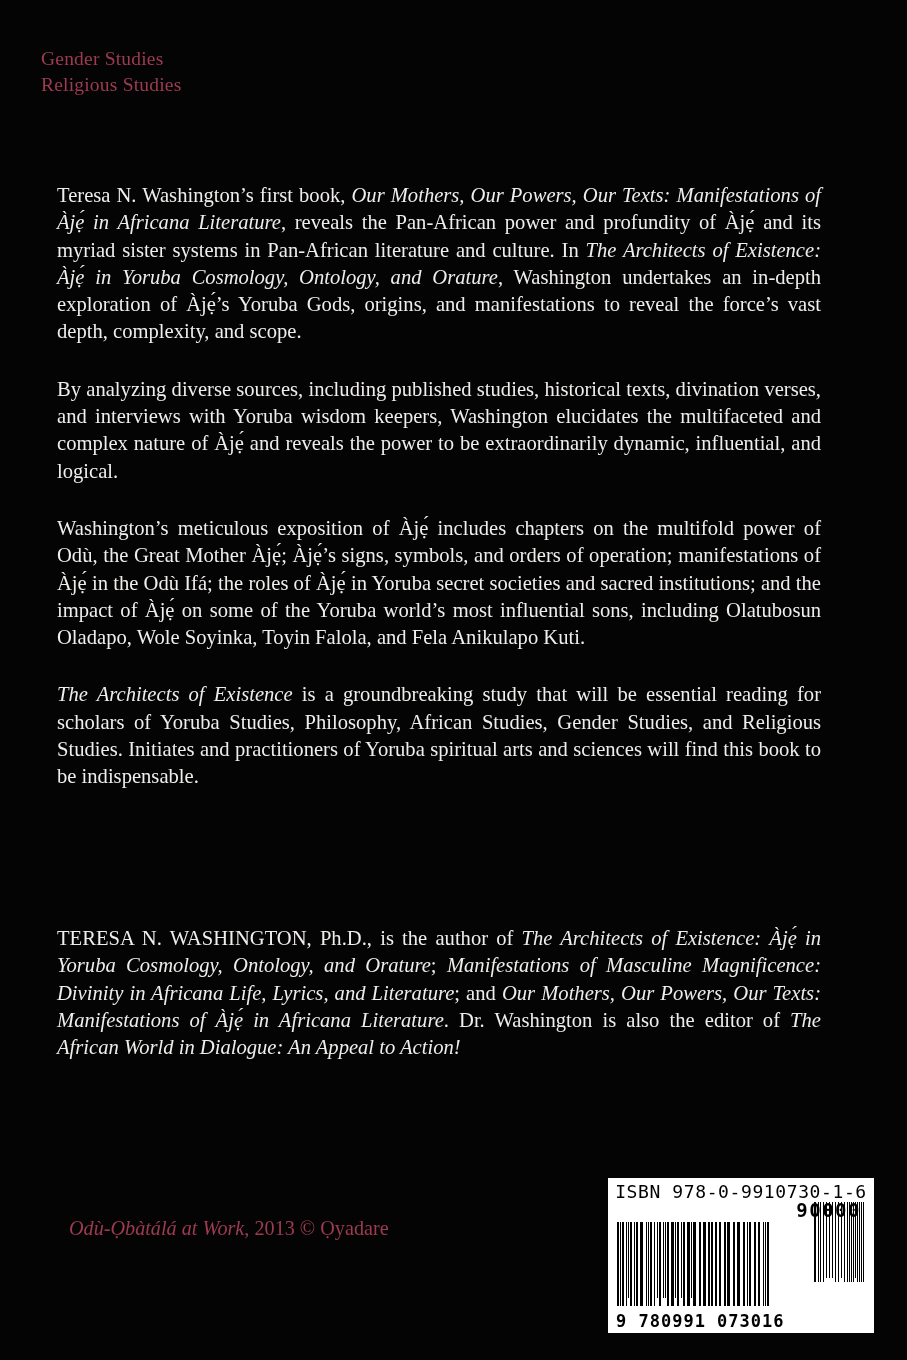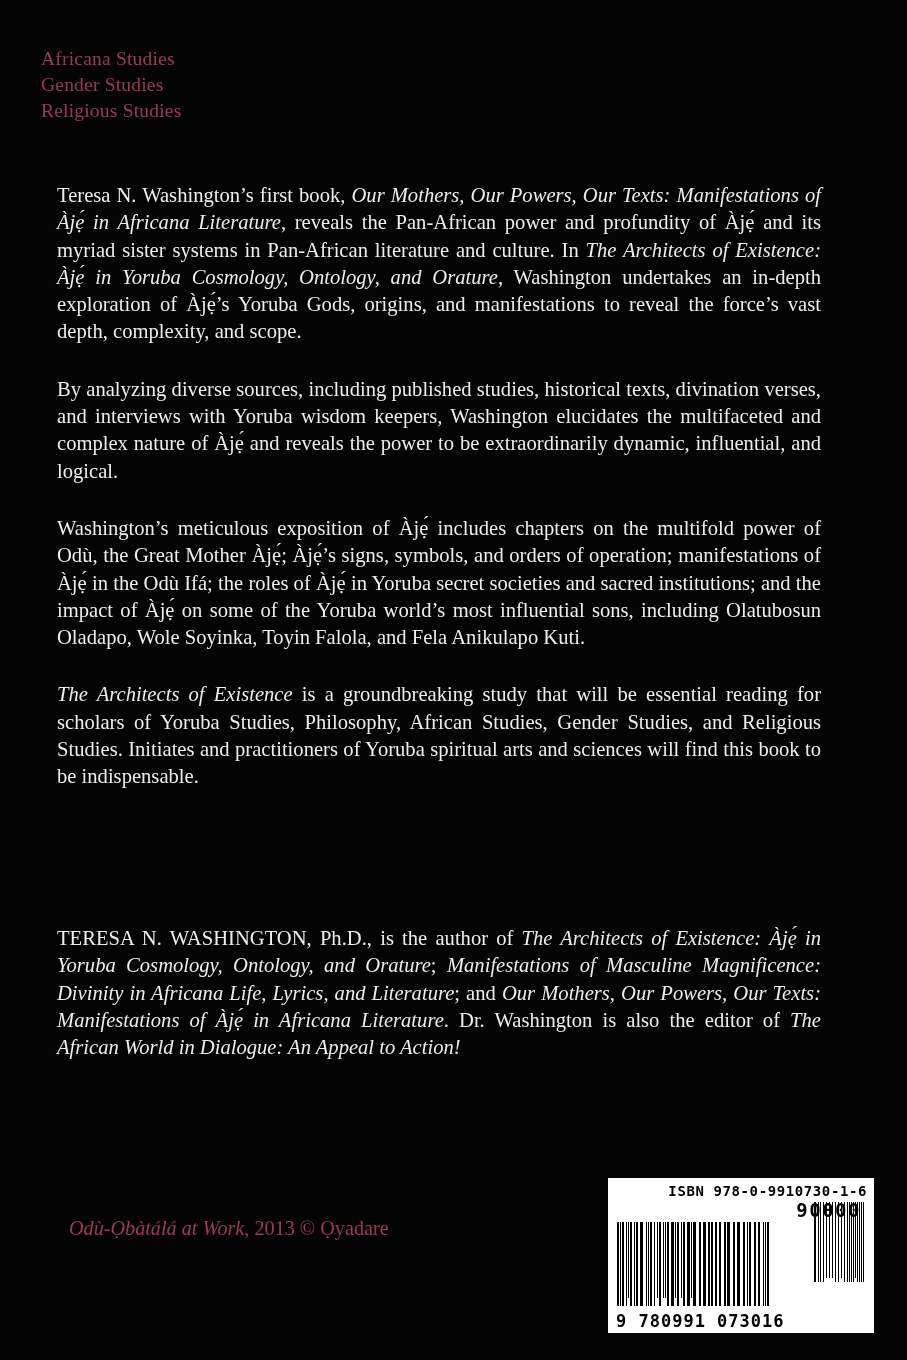--- a/index.html
+++ b/index.html
@@ -95,26 +95,26 @@
     top: 1178px;
     width: 266px;
     height: 155px;
     background: #ffffff;
     box-sizing: border-box;
     padding: 5px 7px 3px 7px;
     font-family: "DejaVu Sans Mono", "Liberation Mono", monospace;
     color: #000000;
   }
   #barcode-isbn {
-    font-size: 14px;
+    font-size: 18px;
     letter-spacing: 0.6px;
     line-height: 17px;
     white-space: nowrap;
-    text-align: right;
-    font-weight: 700;
+    text-align: center;
+    font-weight: 400;
   }
   #barcode-addon-digits {
     font-size: 19px;
     line-height: 21px;
     letter-spacing: 1.5px;
     text-align: right;
     font-weight: 700;
     padding-right: 6px;
   }
   #bars-row {
@@ -145,21 +145,20 @@
     position: absolute;
     left: 8px;
     bottom: 2px;
     white-space: nowrap;
   }
 </style>
 </head>
 <body>
 
 <div id="categories">
-  <div class="cat-line">Africana Studies</div>
   <div class="cat-line">Gender Studies</div>
   <div class="cat-line">Religious Studies</div>
 </div>
 
 <div id="blurb">
   <p><span>Teresa N. Washington’s first book, </span><span class="it">Our Mothers, Our Powers, Our Texts: Manifestations of Àjẹ́ in Africana Literature</span><span>, reveals the Pan-African power and profundity of Àjẹ́ and its myriad sister systems in Pan-African literature and culture. In </span><span class="it">The Architects of Existence: Àjẹ́ in Yoruba Cosmology, Ontology, and Orature</span><span>, Washington undertakes an in-depth exploration of Àjẹ́’s Yoruba Gods, origins, and manifestations to reveal the force’s vast depth, complexity, and scope.</span></p>
   <p><span>By analyzing diverse sources, including published studies, historical texts, divination verses, and interviews with Yoruba wisdom keepers, Washington elucidates the multifaceted and complex nature of Àjẹ́ and reveals the power to be extraordinarily dynamic, influential, and logical.</span></p>
   <p><span>Washington’s meticulous exposition of Àjẹ́ includes chapters on the multifold power of Odù, the Great Mother Àjẹ́; Àjẹ́’s signs, symbols, and orders of operation; manifestations of Àjẹ́ in the Odù Ifá; the roles of Àjẹ́ in Yoruba secret societies and sacred institutions; and the impact of Àjẹ́ on some of the Yoruba world’s most influential sons, including Olatubosun Oladapo, Wole Soyinka, Toyin Falola, and Fela Anikulapo Kuti.</span></p>
   <p><span class="it">The Architects of Existence</span><span> is a groundbreaking study that will be essential reading for scholars of Yoruba Studies, Philosophy, African Studies, Gender Studies, and Religious Studies. Initiates and practitioners of Yoruba spiritual arts and sciences will find this book to be indispensable.</span></p>
 </div>

